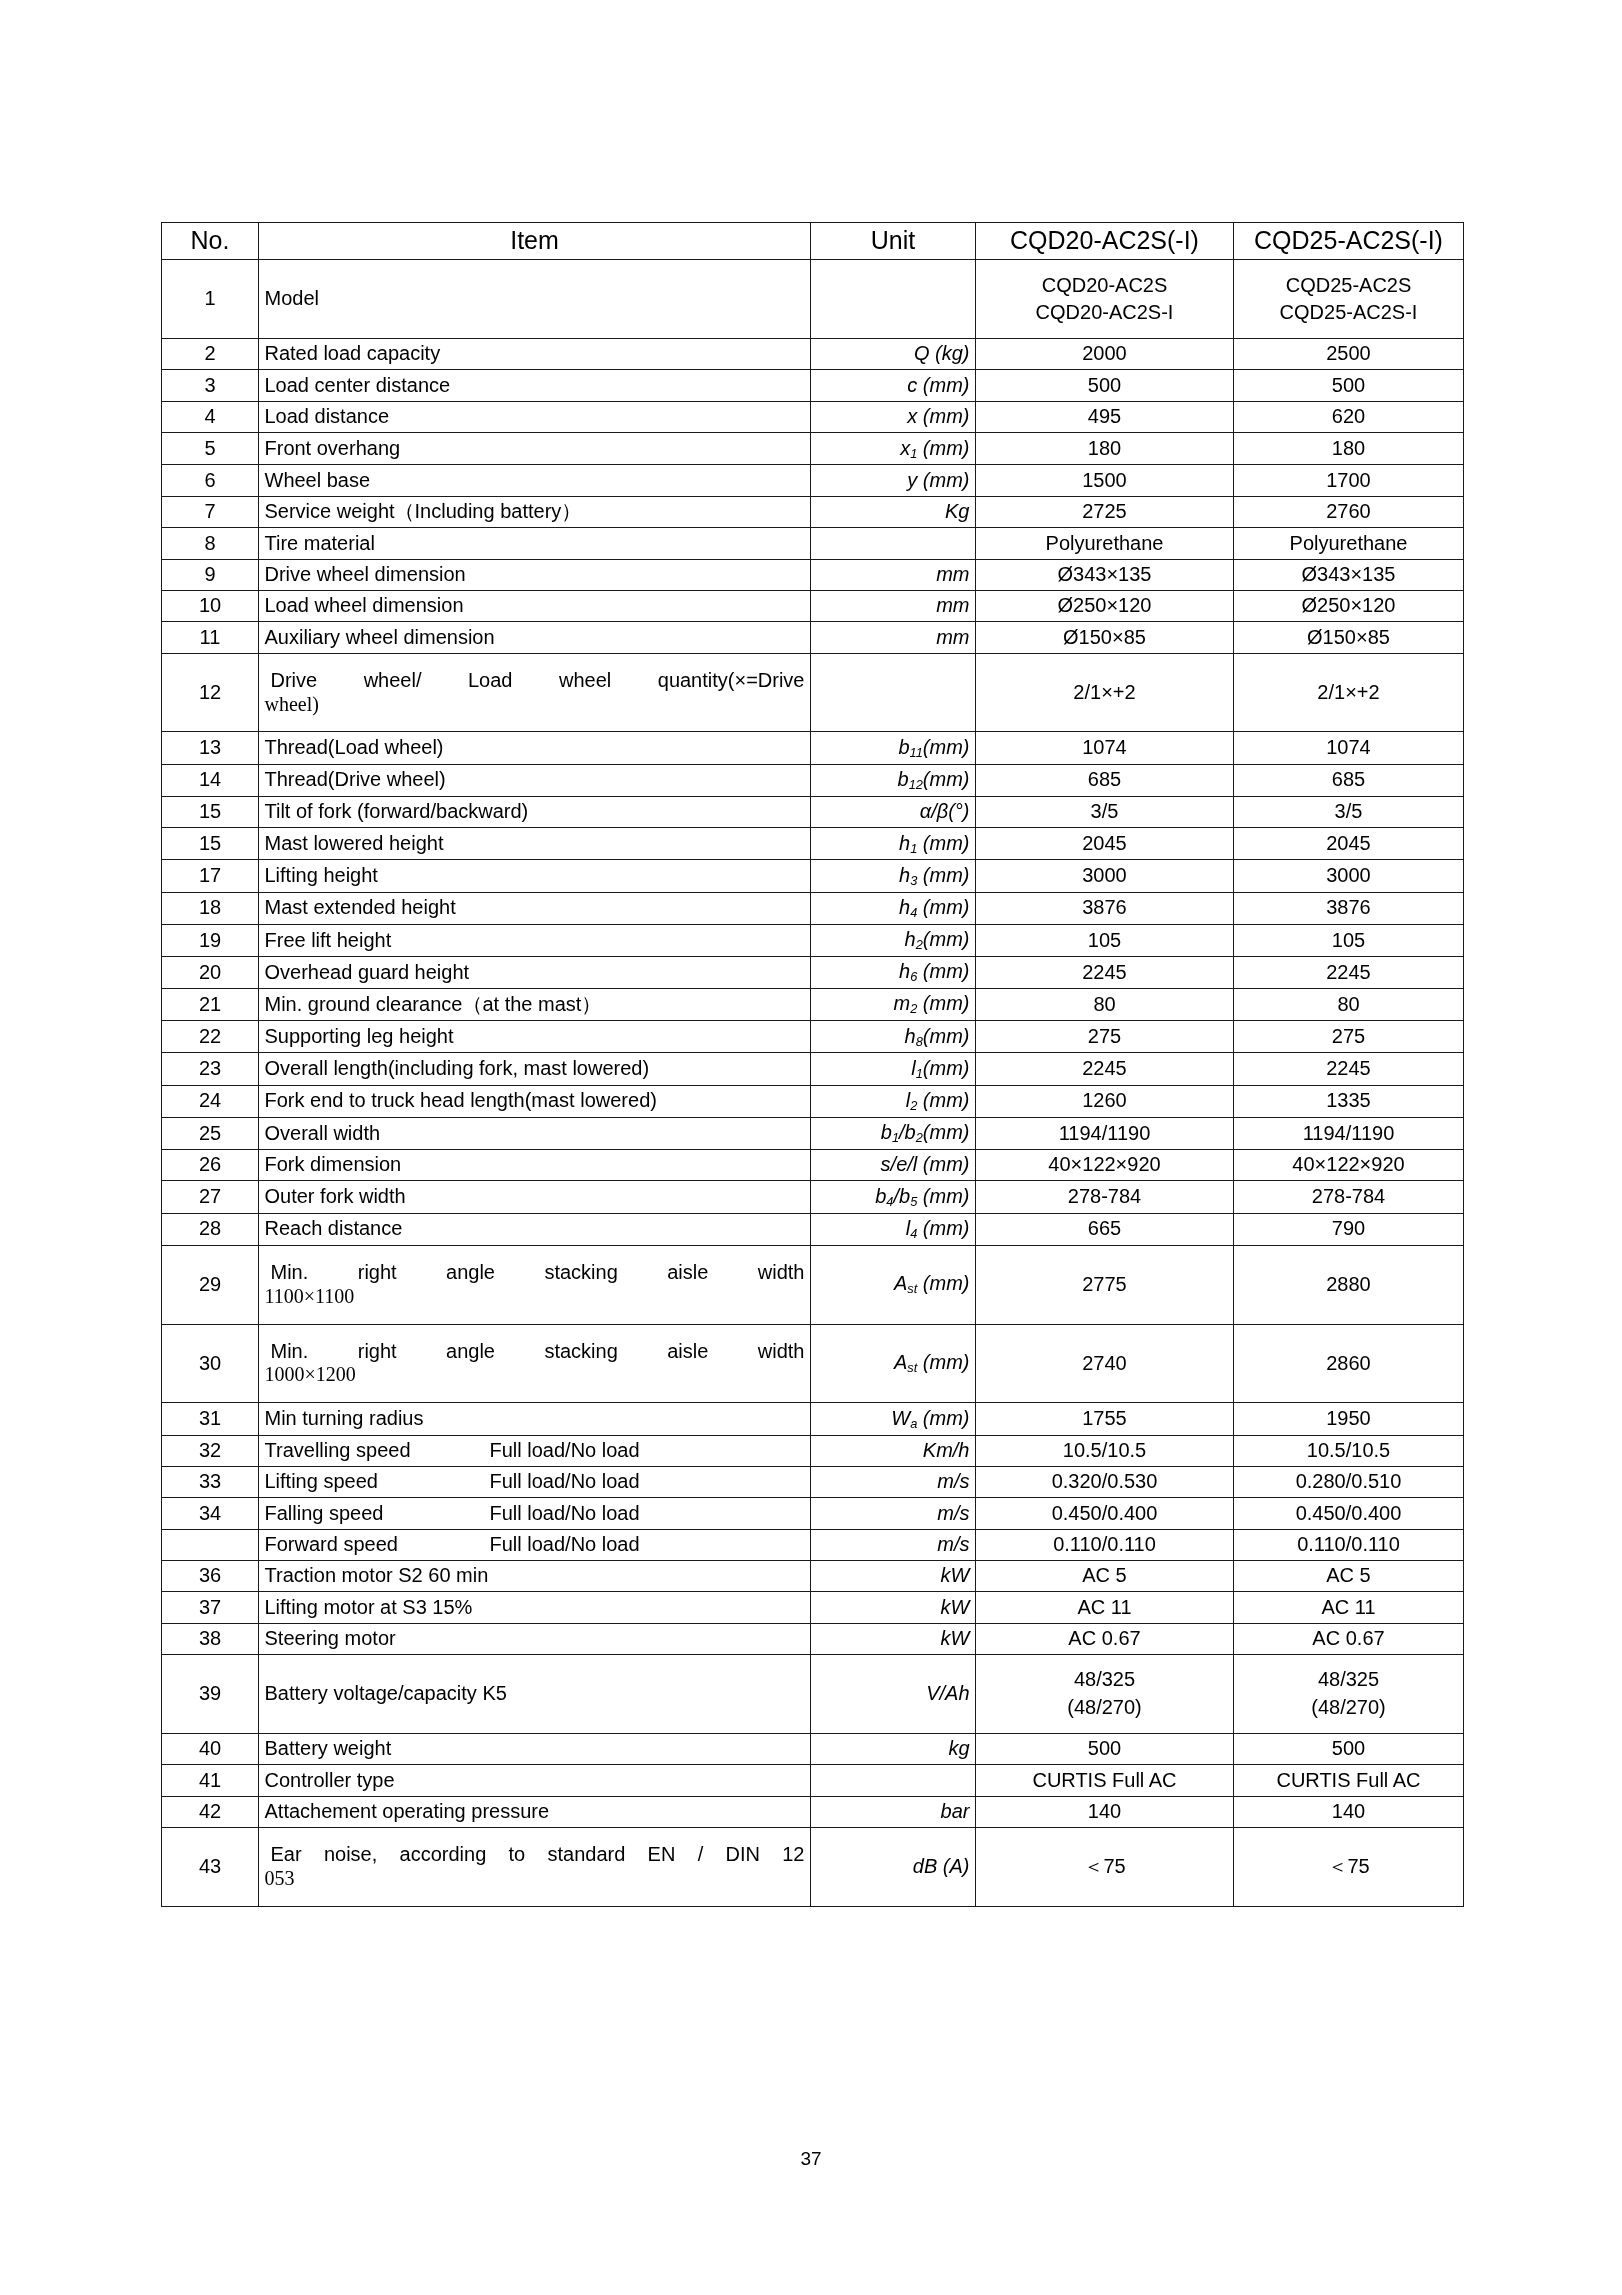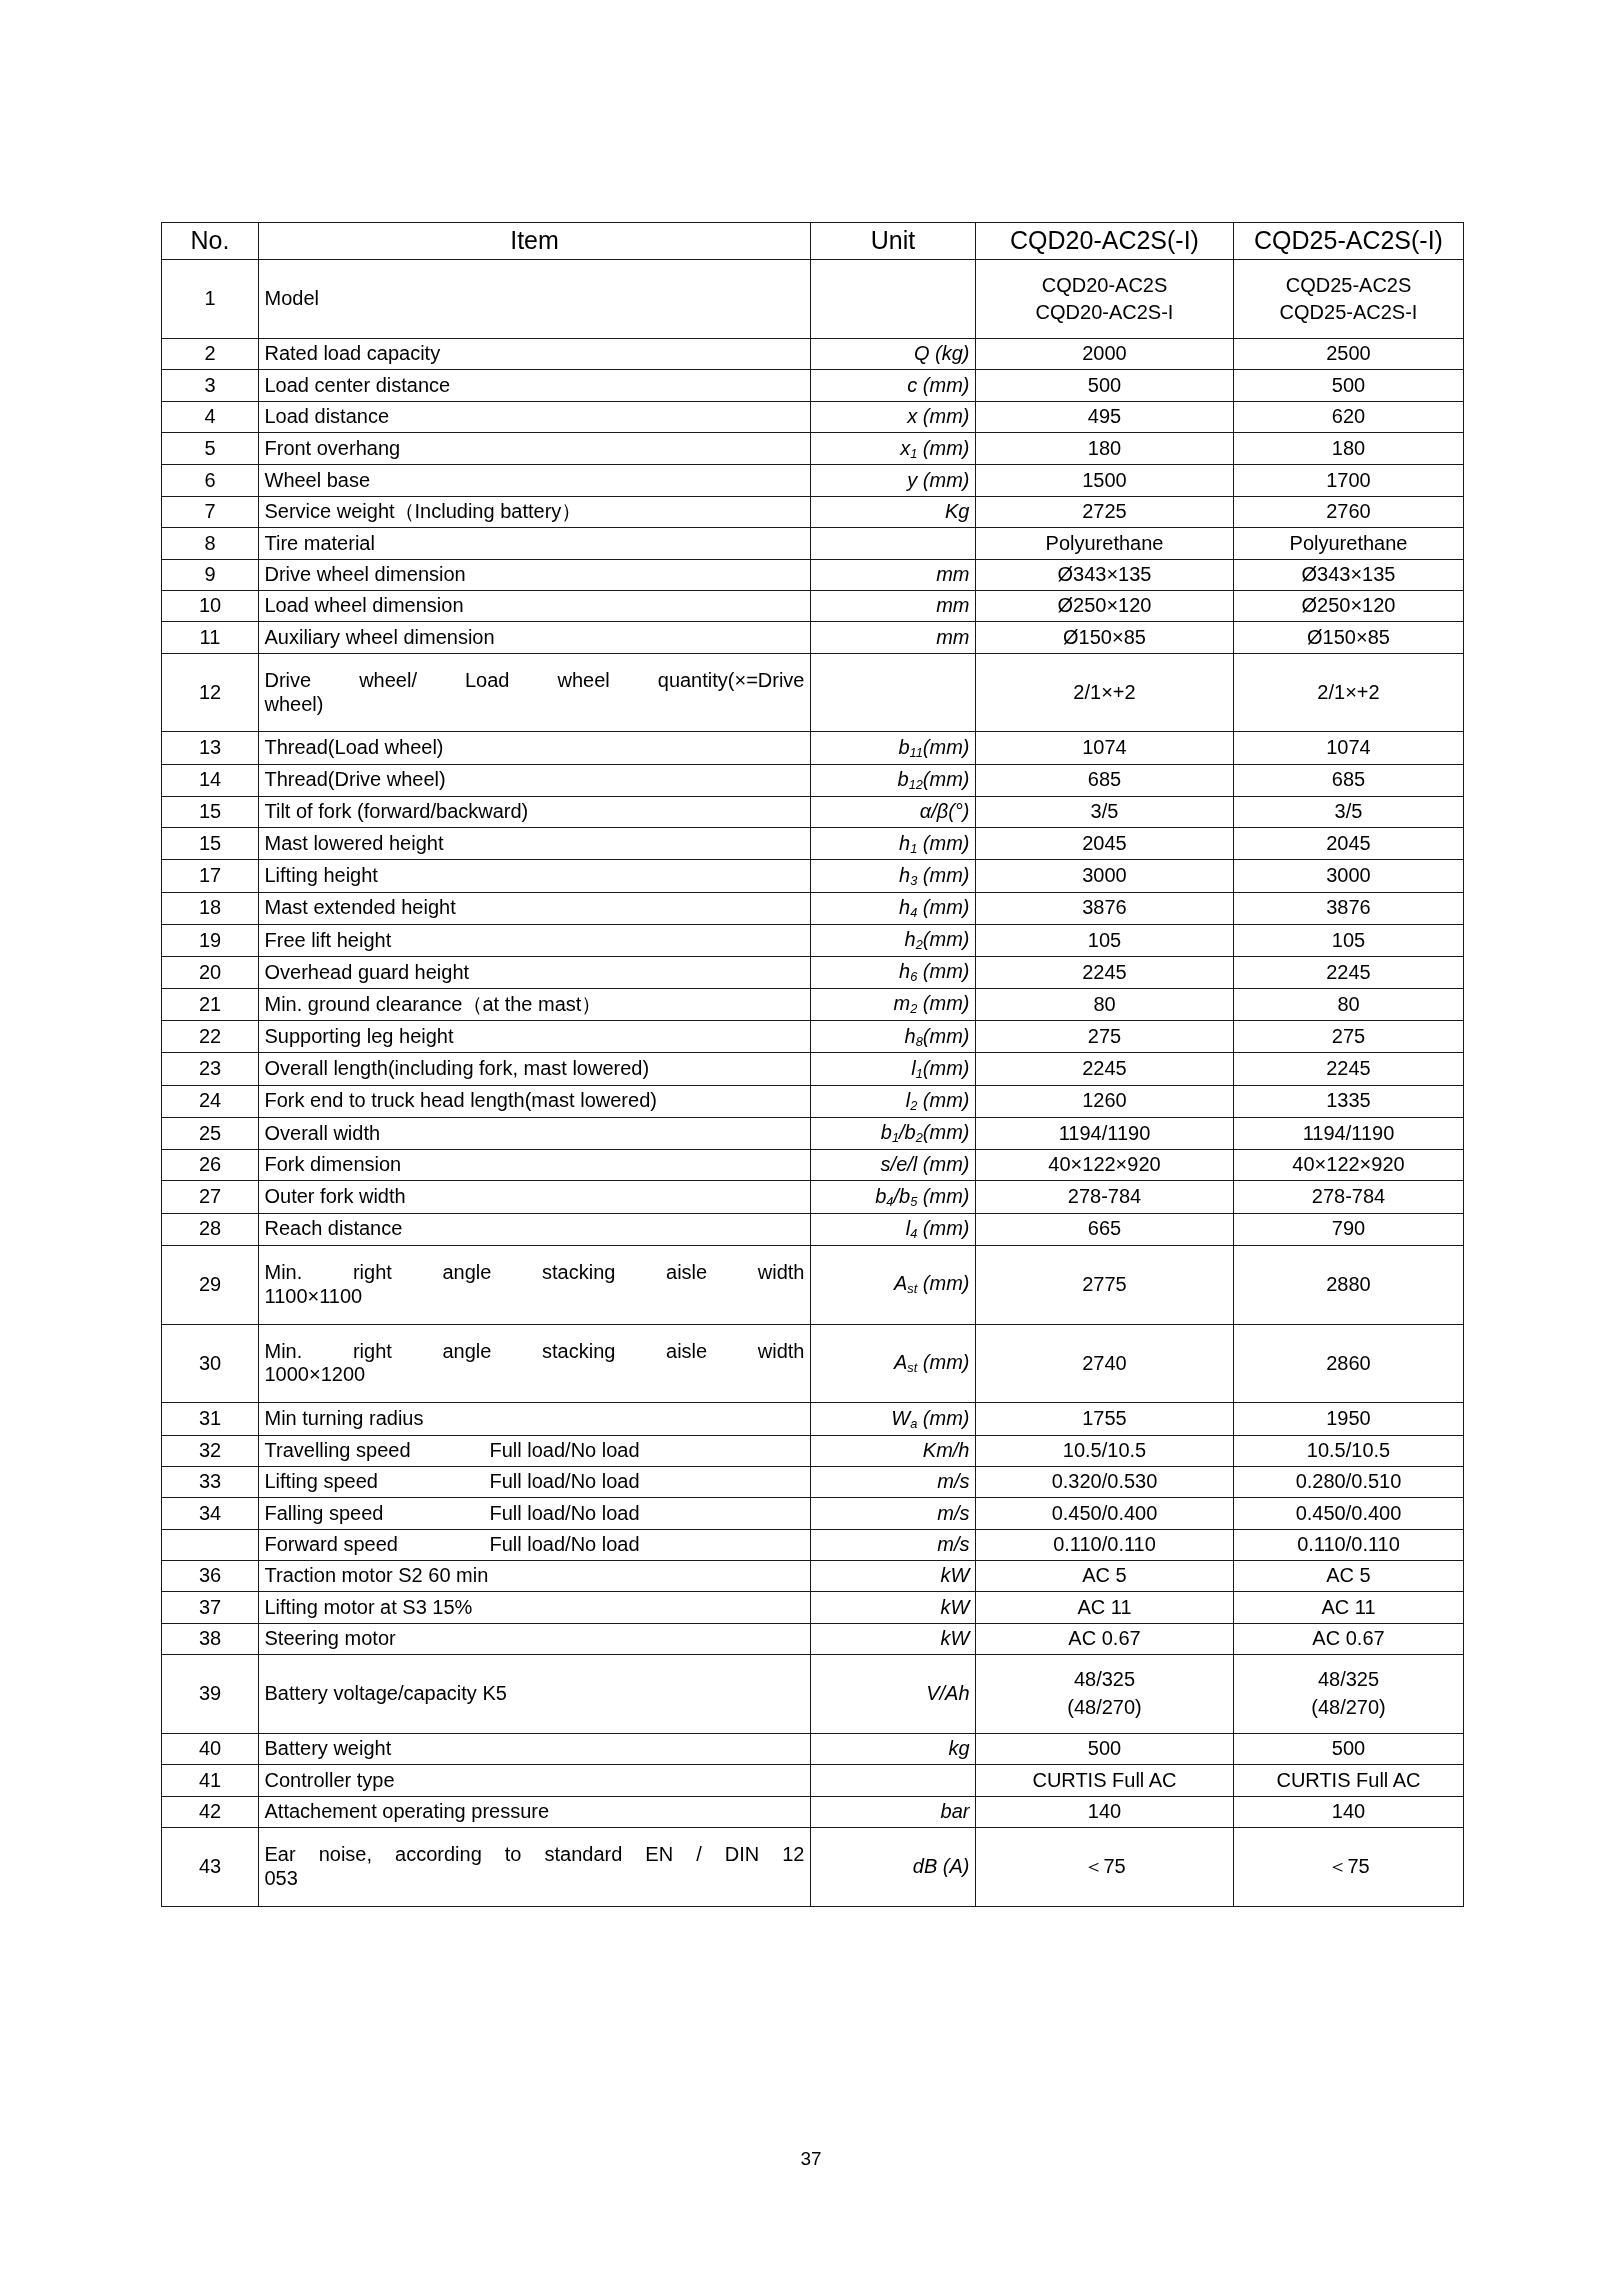--- a/index.html
+++ b/index.html
@@ -60,24 +60,26 @@
   td.val   { text-align: center; }
 
   td.item.justify {
     text-align: justify;
     text-align-last: left;
   }
   td.item.justify .ln1 {
     display: block;
     text-align: justify;
     text-align-last: justify;
+    margin-left: 6px;
   }
   td.item.justify .ln2 {
     display: block;
     text-align: left;
+    font-family: Liberation Serif, serif;
   }
 
   .item-row2 {
     display: flex;
     justify-content: flex-start;
   }
   .item-row2 .lbl { width: 225px; display: inline-block; }
   .item-row2 .sub { display: inline-block; }
 
   .val-two span { display: block; }

